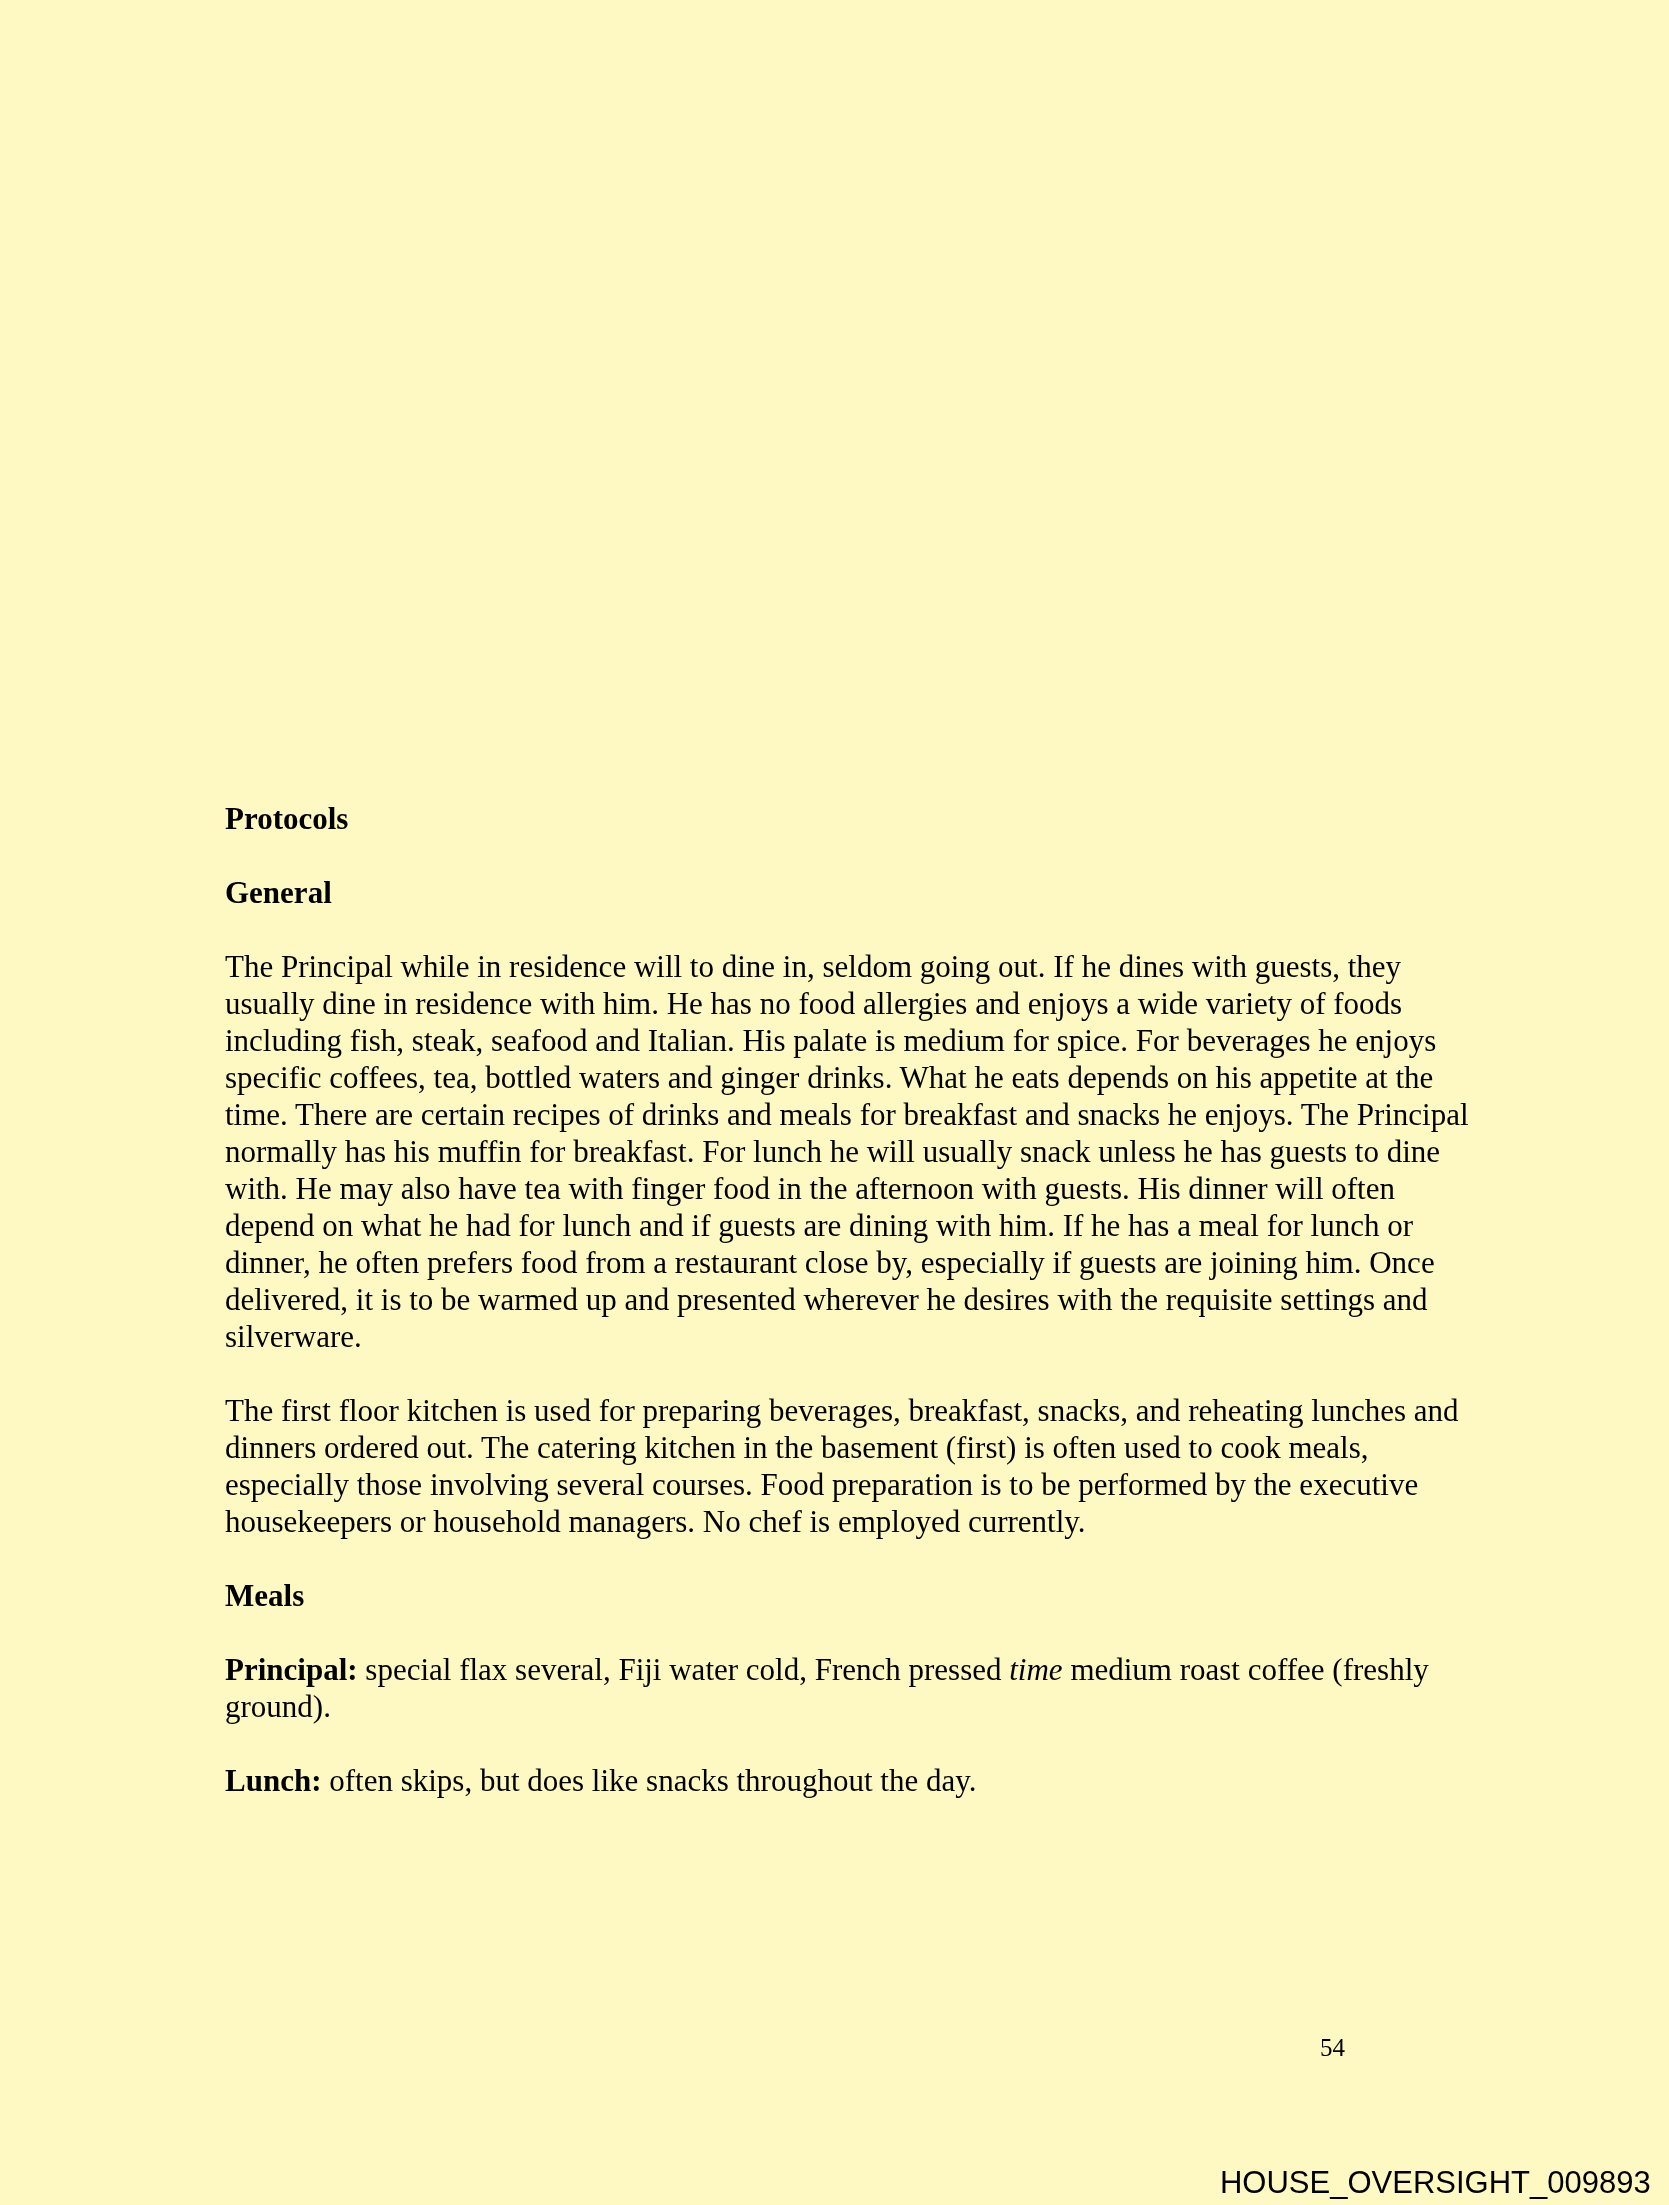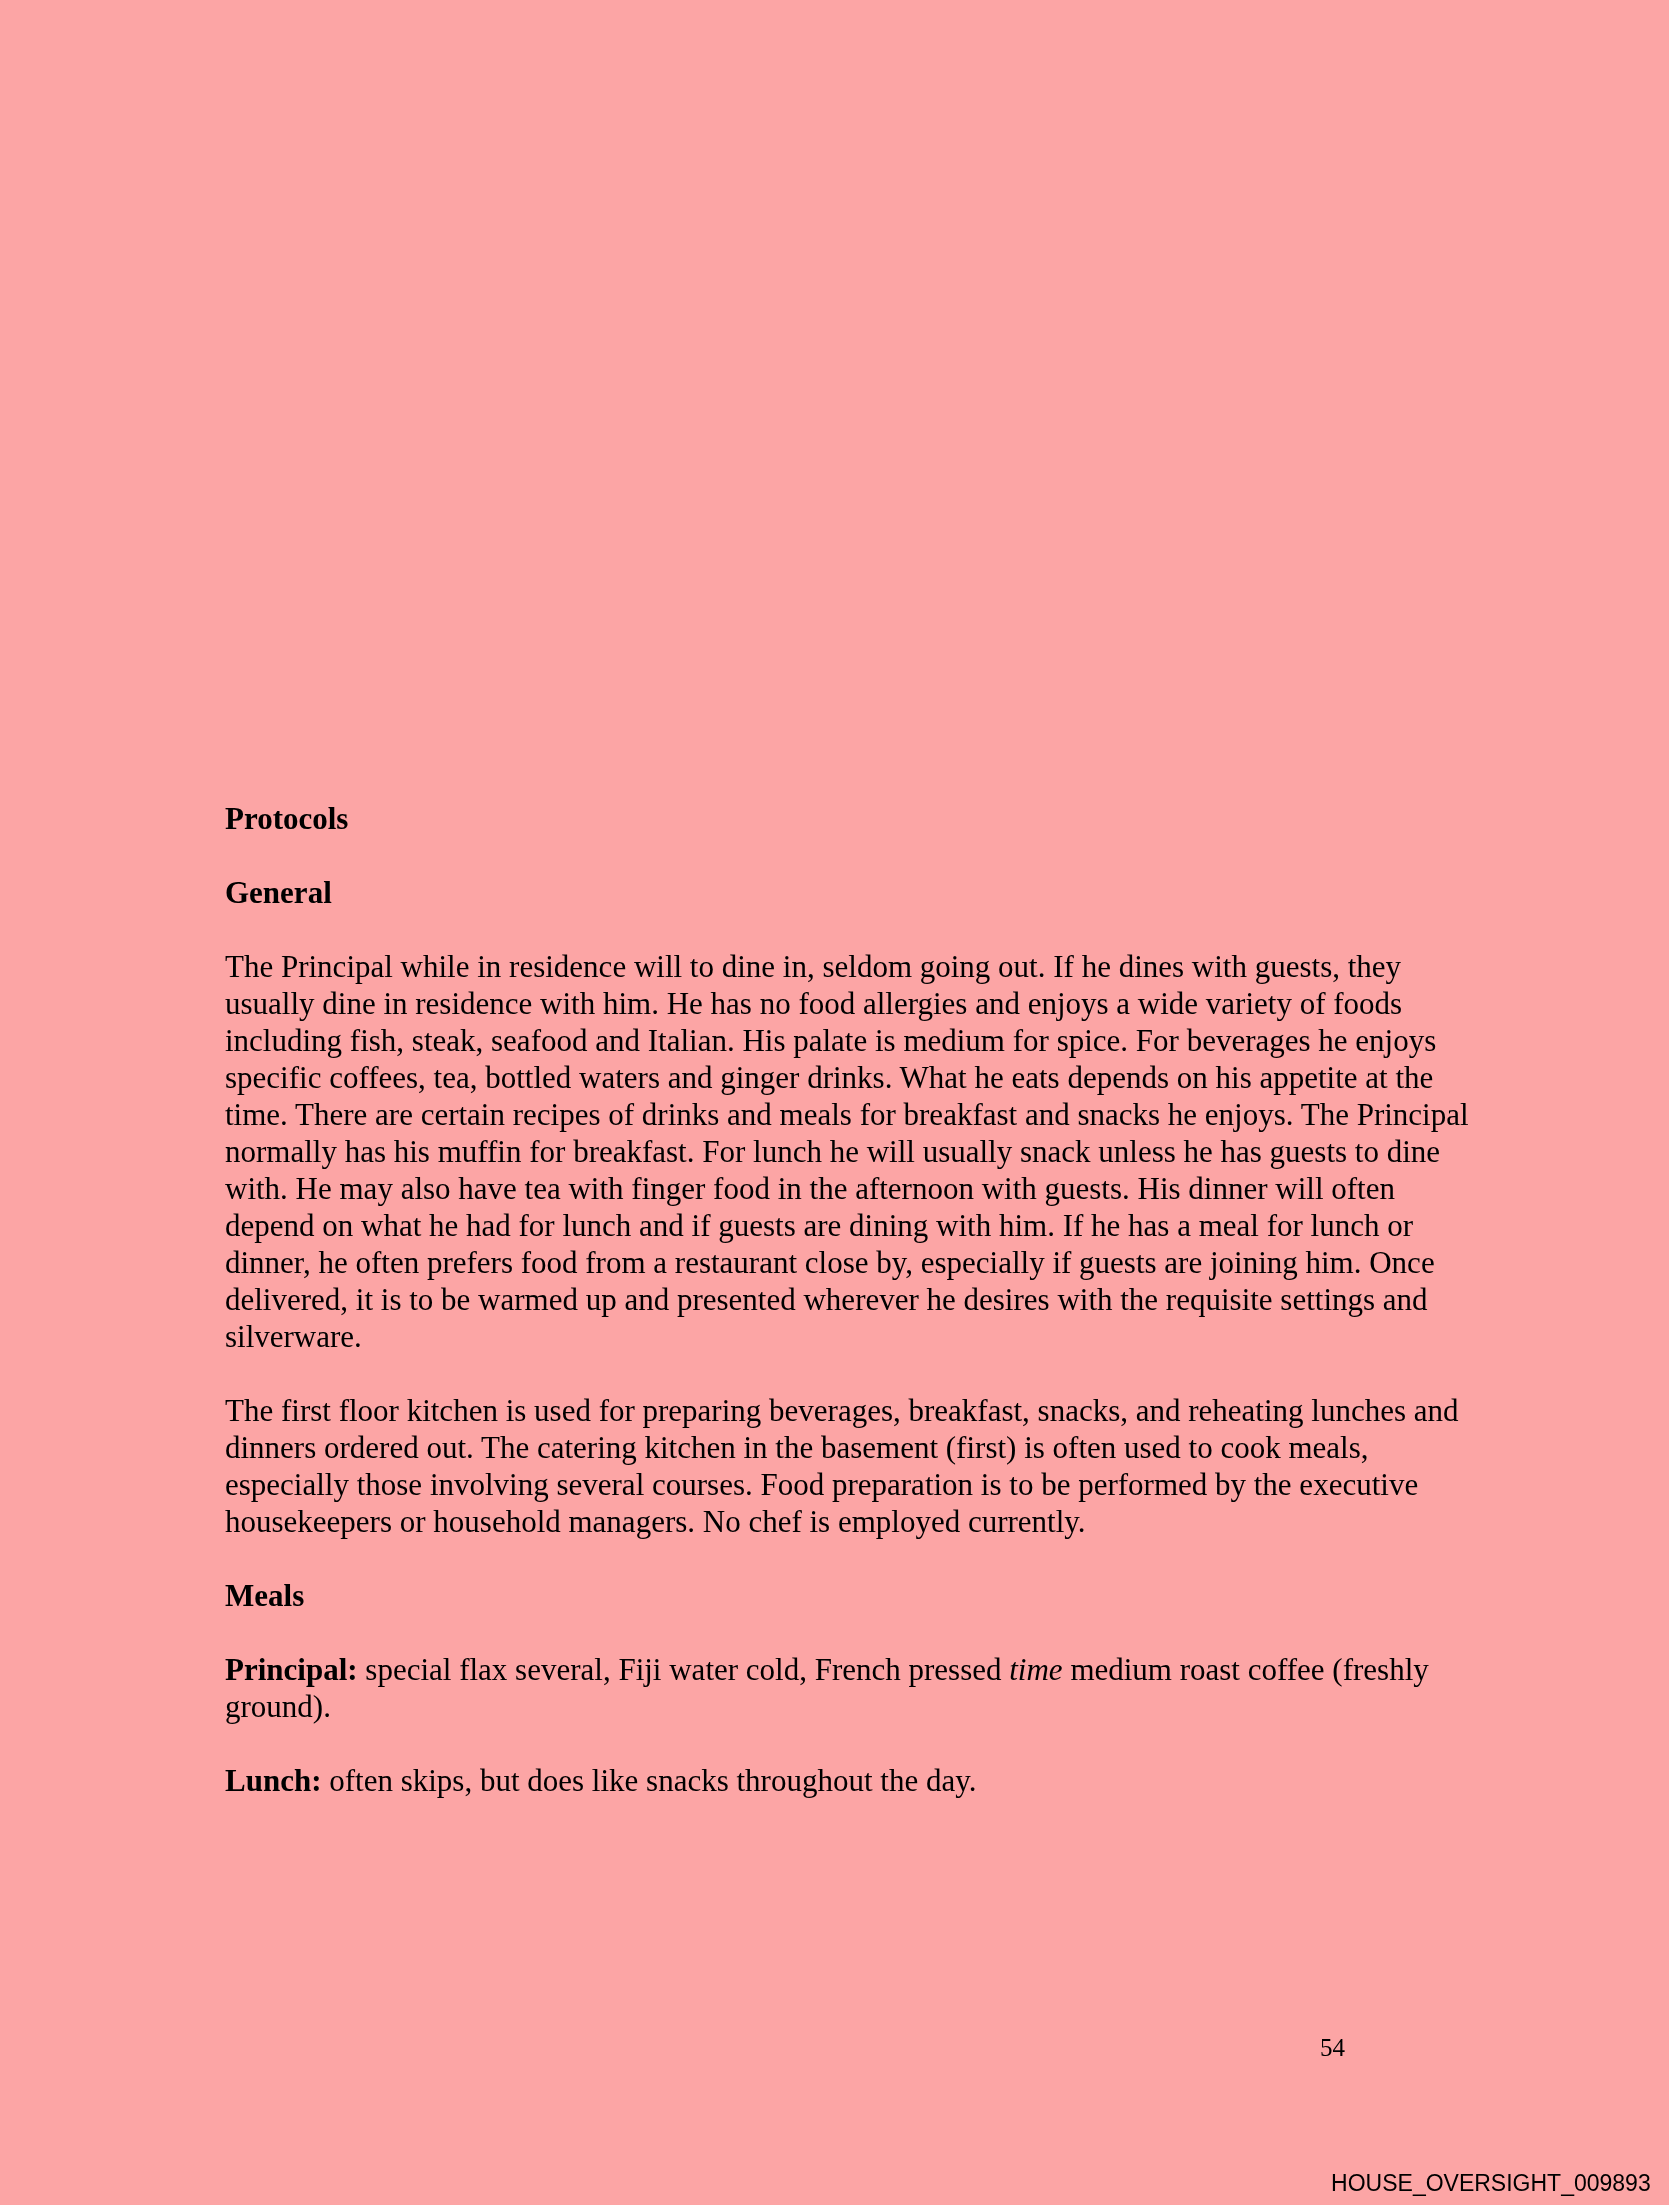--- a/index.html
+++ b/index.html
@@ -11,21 +11,21 @@
     height: 2205px;
     background: #ffffff;
     position: relative;
     overflow: hidden;
     font-family: "Liberation Serif", serif;
     color: #000000;
   }
   .page {
     position: absolute;
     inset: 0;
-    background: #fca5a5;
+    background: #fef9c3;
     text-decoration: underline;
   }
   .content {
     position: absolute;
     left: 225px;
     top: 800px;
     width: 1244px;
     font-size: 31px;
     line-height: 37px;
     text-align: left;
@@ -56,21 +56,21 @@
     font-size: 25px;
     line-height: 37px;
     text-align: center;
     font-family: "Liberation Serif", serif;
   }
   .bates-footer {
     position: absolute;
     right: 18.3px;
     bottom: 5.2px;
     font-family: "Liberation Sans", sans-serif;
-    font-size: 23px;
+    font-size: 31px;
     line-height: 34px;
     color: #000000;
   }
 </style>
 </head>
 <body>
 
 <div class="page">
 
   <div class="content">

